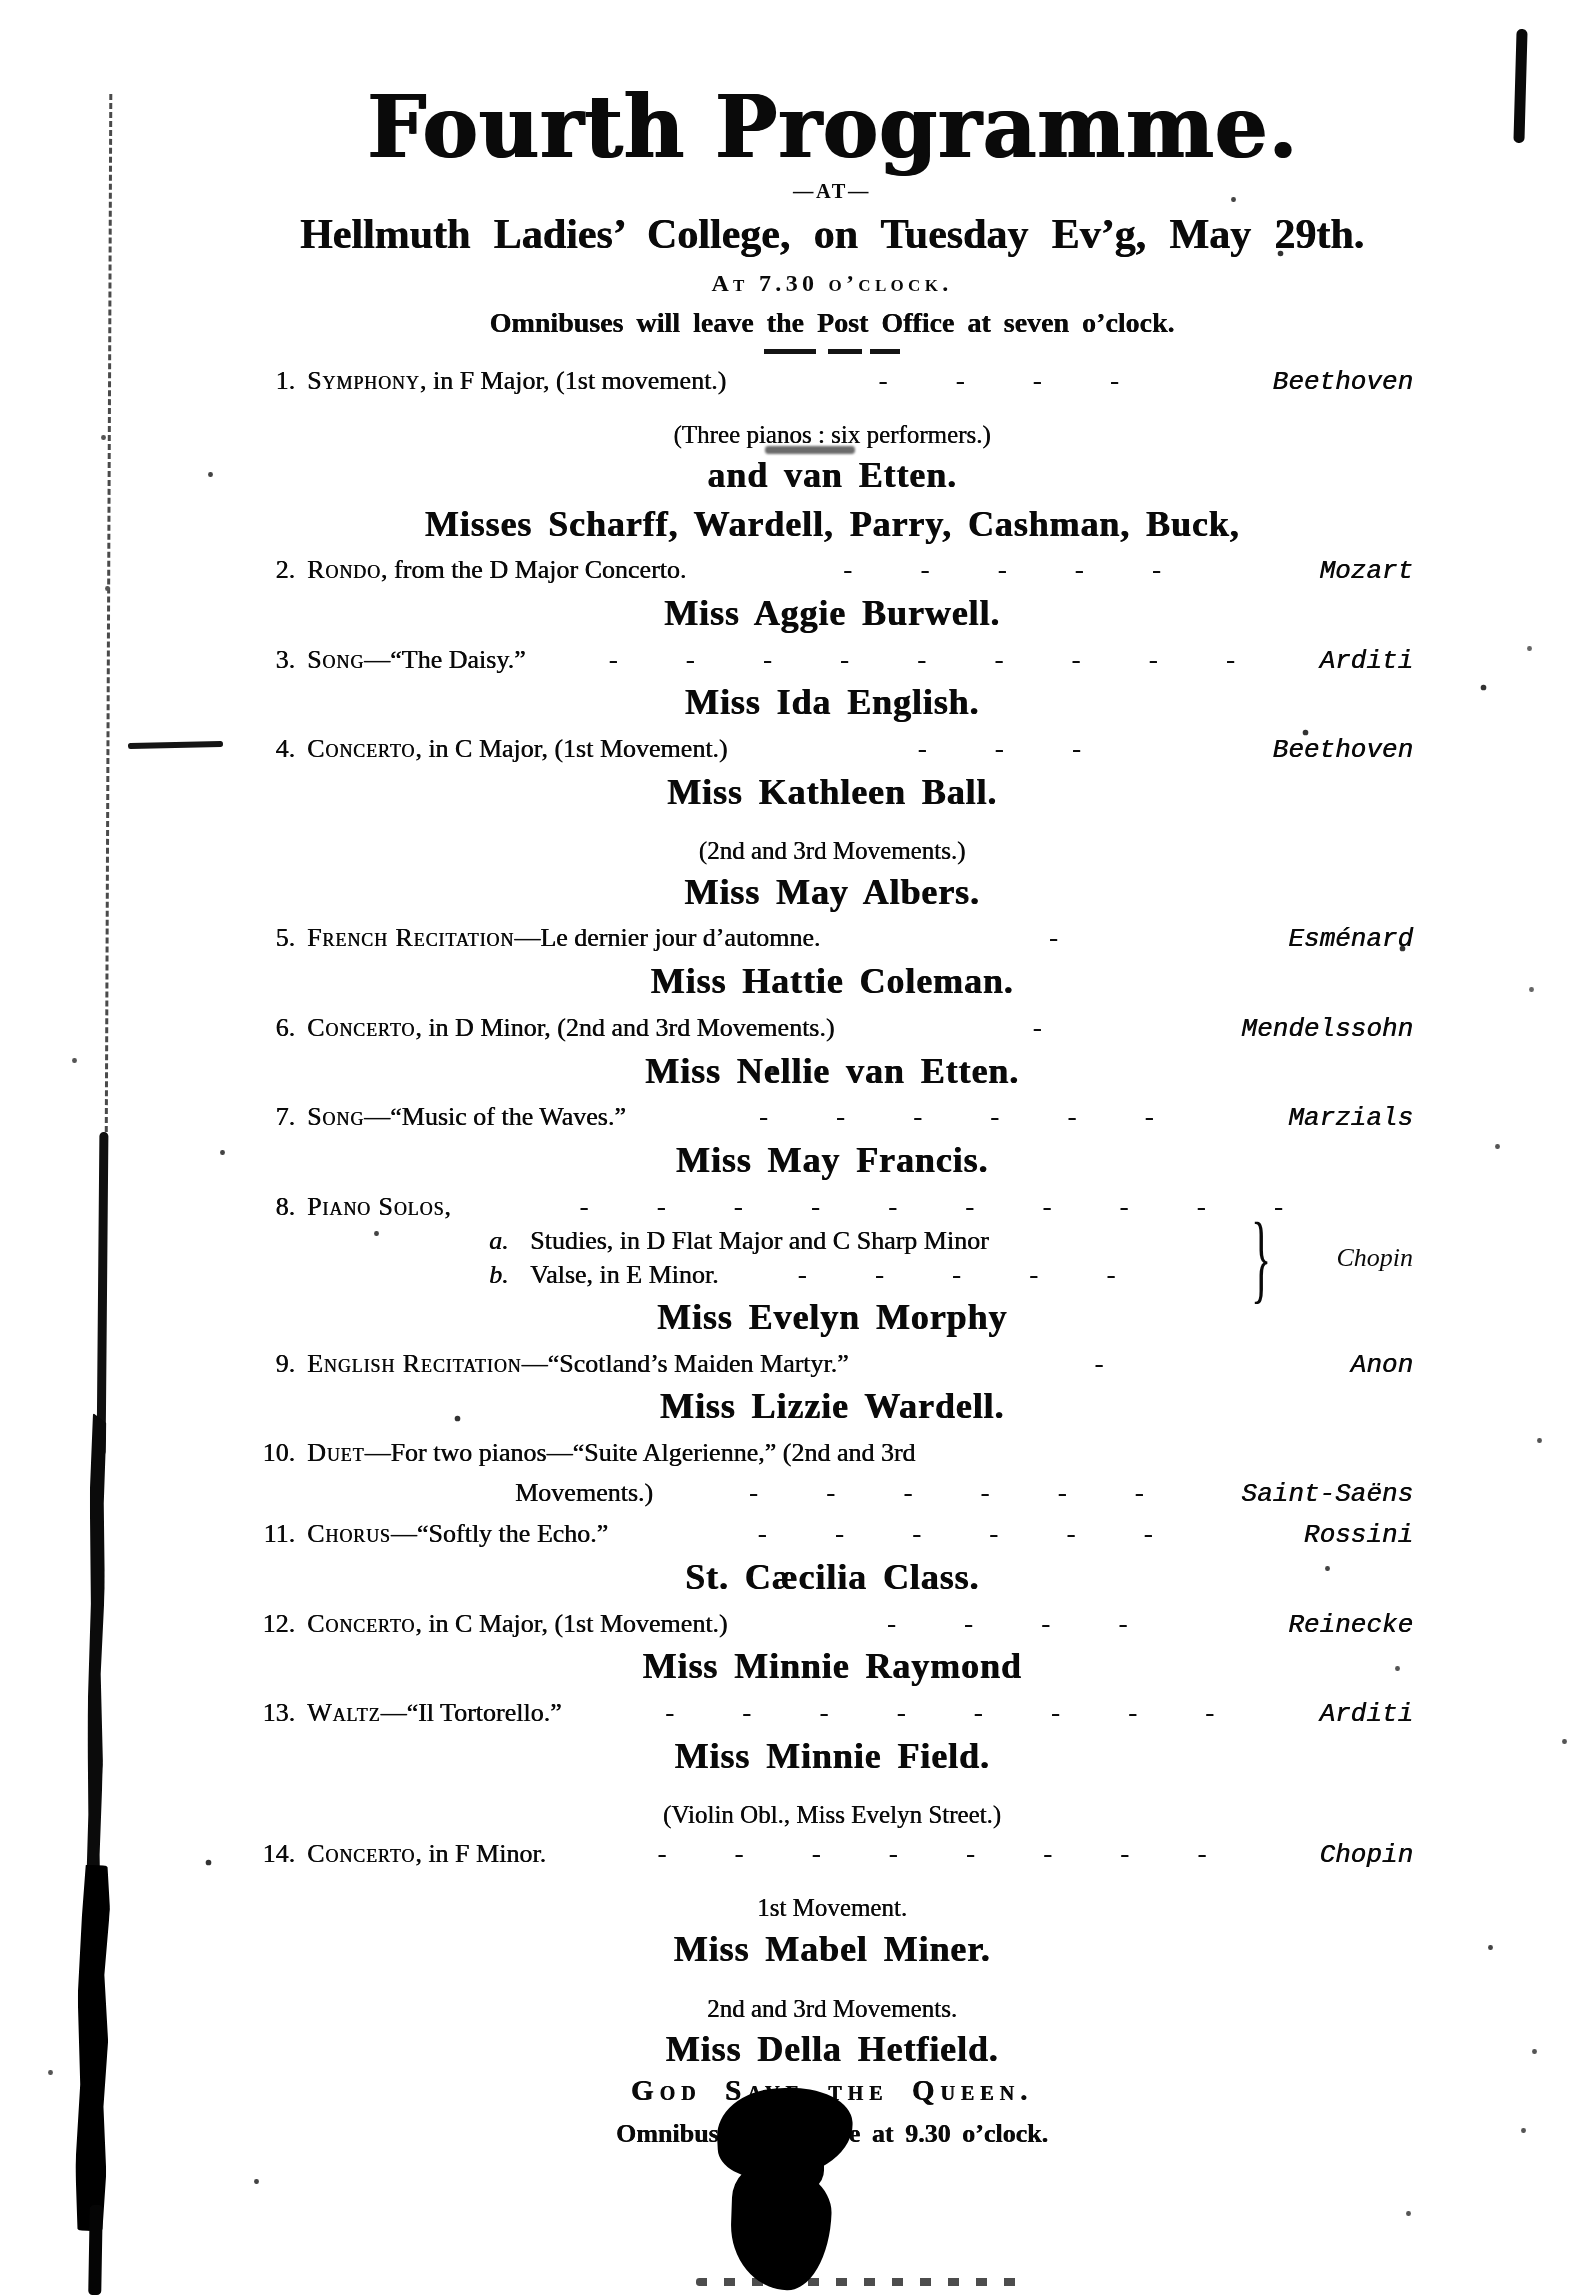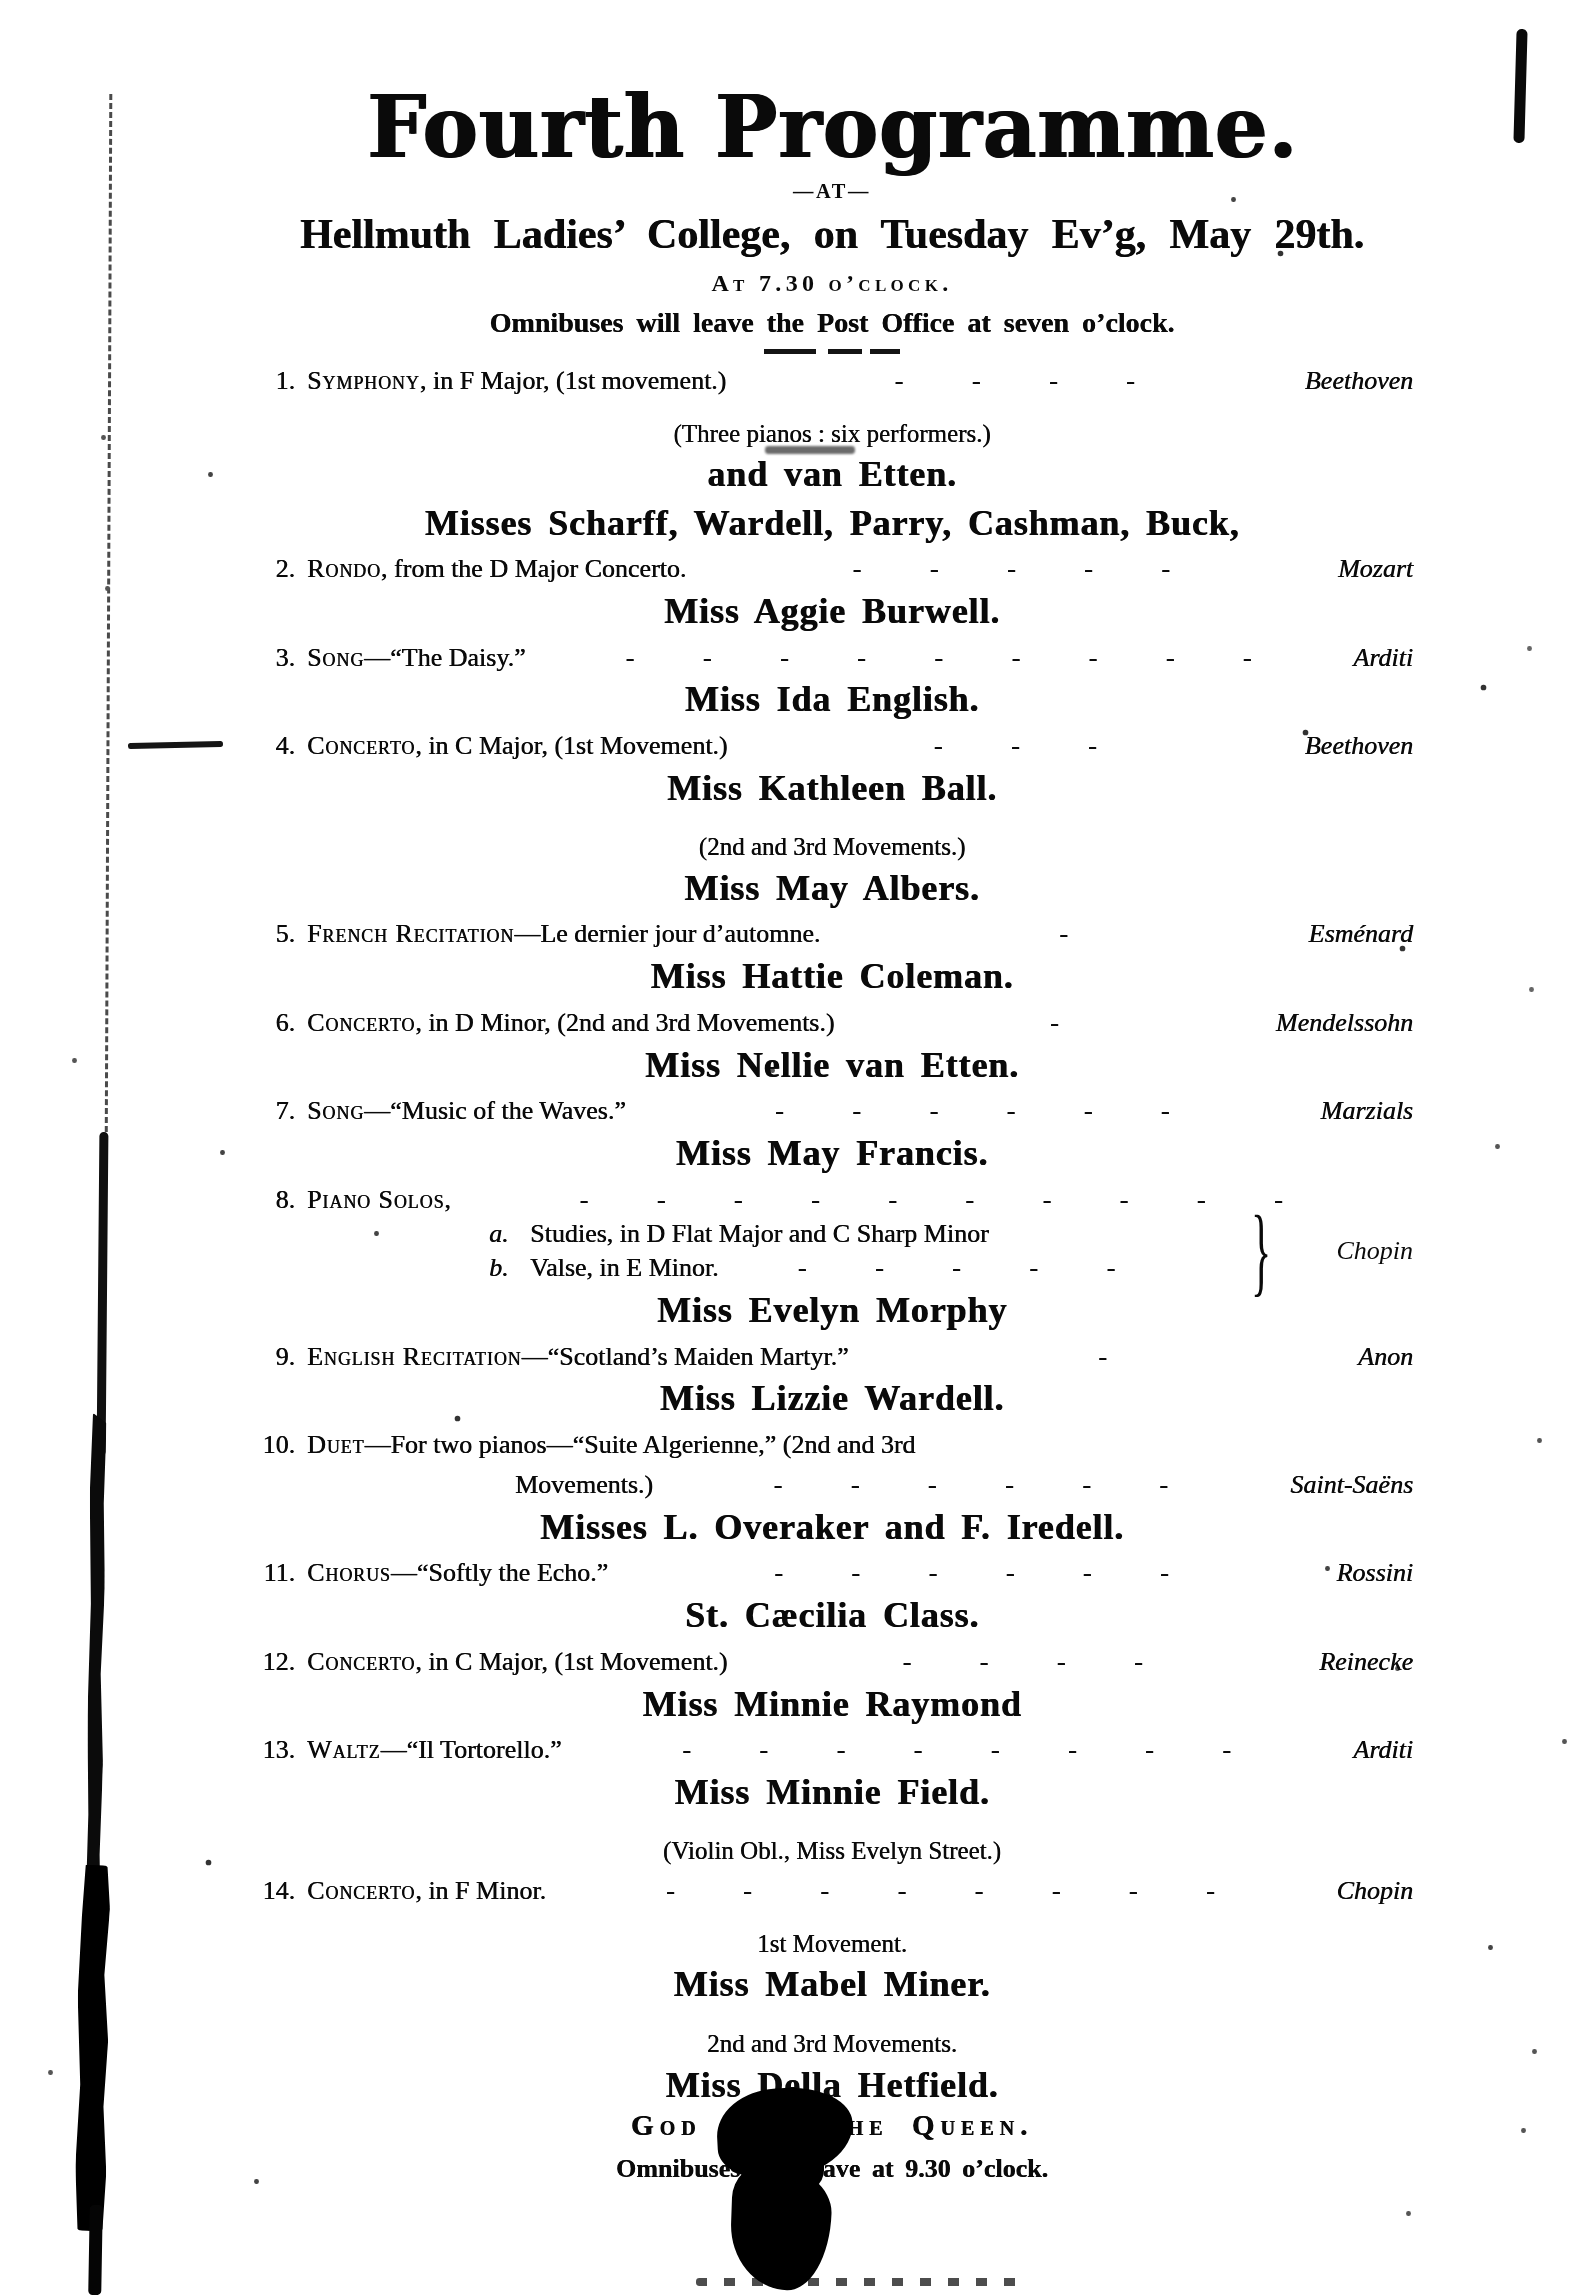--- a/index.html
+++ b/index.html
@@ -26,21 +26,21 @@
   .divider{
     margin:10.2px auto 0;width:136px;height:4.3px;
     background:linear-gradient(90deg,#141414 0 38%,transparent 38% 47%,#141414 47% 72%,transparent 72% 78%,#141414 78% 100%);
   }
   #rows-host{margin-top:12px;}
   .row{display:flex;align-items:baseline;font-size:26px;margin-top:10.2px;text-shadow:0.5px 0 0 currentColor;}
   .num{flex:none;width:44px;text-align:right;padding-right:12px;}
   .etitle{flex:none;white-space:pre;}
   .sc{font-variant:small-caps;letter-spacing:0.9px;}
   .leader{flex:1 1 auto;text-align:center;white-space:pre;overflow:hidden;letter-spacing:1.7px;word-spacing:8.5px;}
-  .composer{flex:none;font-style:italic;text-align:right;white-space:pre;}
+  .composer{flex:none;font-style:italic;text-align:right;white-space:pre;font-family:Liberation Mono, monospace;}
   .row.cont .rest{padding-left:264px;white-space:pre;}
   .pnote{text-align:center;font-size:25px;margin-top:24px;text-shadow:0.4px 0 0 currentColor;}
   .pname{
     text-align:center;font-size:36px;font-weight:bold;margin-top:6.8px;line-height:1.15;
     letter-spacing:0.9px;word-spacing:6px;text-shadow:0.7px 0 0 currentColor;
   }
   .solos{position:relative;padding-right:217px;margin-top:1.7px;}
   .sub{display:flex;align-items:baseline;font-size:26px;margin-top:4.3px;padding-left:238px;text-shadow:0.5px 0 0 currentColor;}
   .sub-label{flex:none;font-style:italic;width:41px;}
   .sub-text{flex:none;white-space:pre;}
@@ -195,21 +195,20 @@
         <span class="num">10.</span>
         <span class="etitle"><span class="sc">Duet</span><span class="rest">—For two pianos—“Suite Algerienne,” (2nd and 3rd</span></span>
         <span class="leader"></span>
         <span class="composer"></span>
       </div>
       <div class="row cont">
         <span class="rest">Movements.)</span>
         <span class="leader">-    -    -    -    -    -</span>
         <span class="composer">Saint-Saëns</span>
       </div>
-      <div class="pname">Misses L. Overaker and F. Iredell.</div>
       <div class="row entry">
         <span class="num">11.</span>
         <span class="etitle"><span class="sc">Chorus</span><span class="rest">—“Softly the Echo.”</span></span>
         <span class="leader">-    -    -    -    -    -</span>
         <span class="composer">Rossini</span>
       </div>
       <div class="pname">St. Cæcilia Class.</div>
       <div class="row entry">
         <span class="num">12.</span>
         <span class="etitle"><span class="sc">Concerto</span><span class="rest">, in C Major, (1st Movement.)</span></span>

